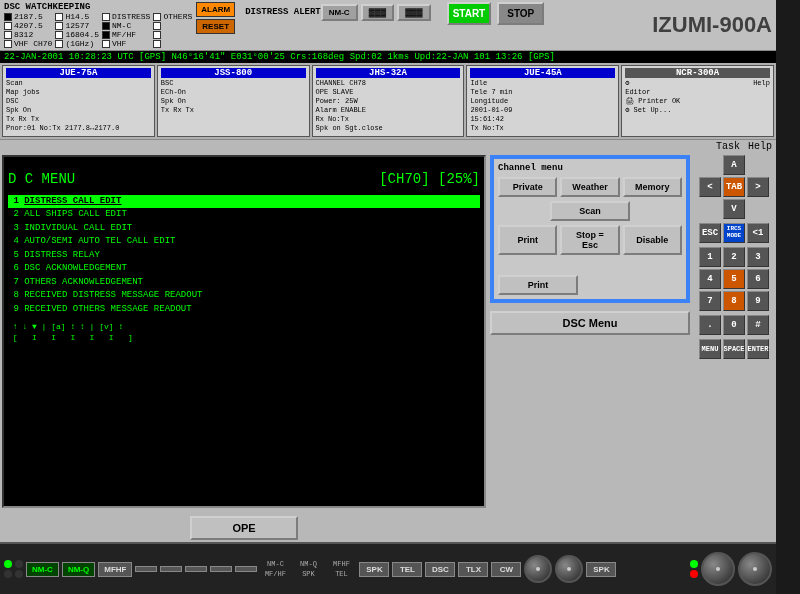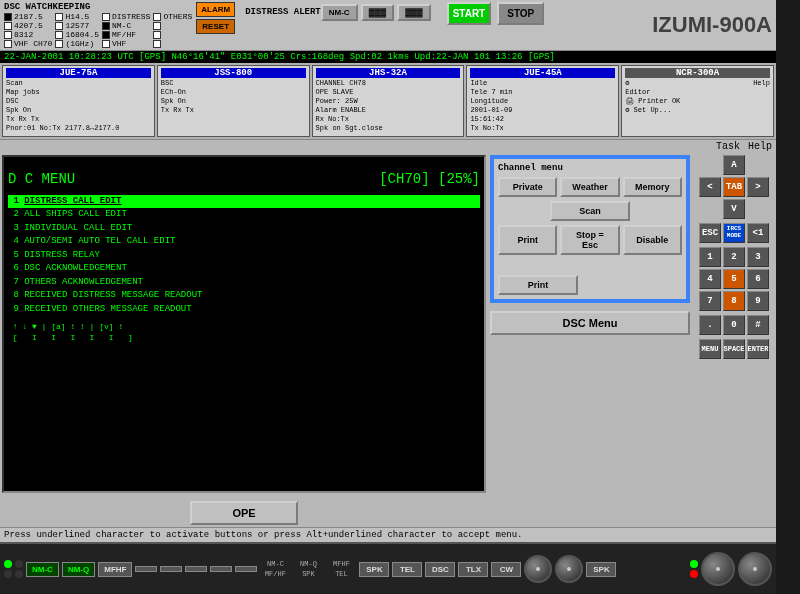--- a/index.html
+++ b/index.html
@@ -702,23 +702,20 @@
       </div>
 
       <div style="display:grid;grid-template-columns:repeat(3,1fr);gap:2px;">
         <div class="key-btn" style="font-size:7px;">MENU</div>
         <div class="key-btn" style="font-size:7px;">SPACE</div>
         <div class="key-btn" style="font-size:7px;">ENTER</div>
       </div>
     </div>
   </div>
 
-  <div class="status-bar">
-    <span>Press underlined character to activate buttons or press Alt+underlined character to accept menu.</span>
-  </div>
 
   <div class="bottom-bar">
 
     <div class="bottom-indicator">
       <div class="indicator-dot green"></div>
       <div class="indicator-dot"></div>
     </div>
     <div class="bottom-indicator">
       <div class="indicator-dot"></div>
       <div class="indicator-dot"></div>

